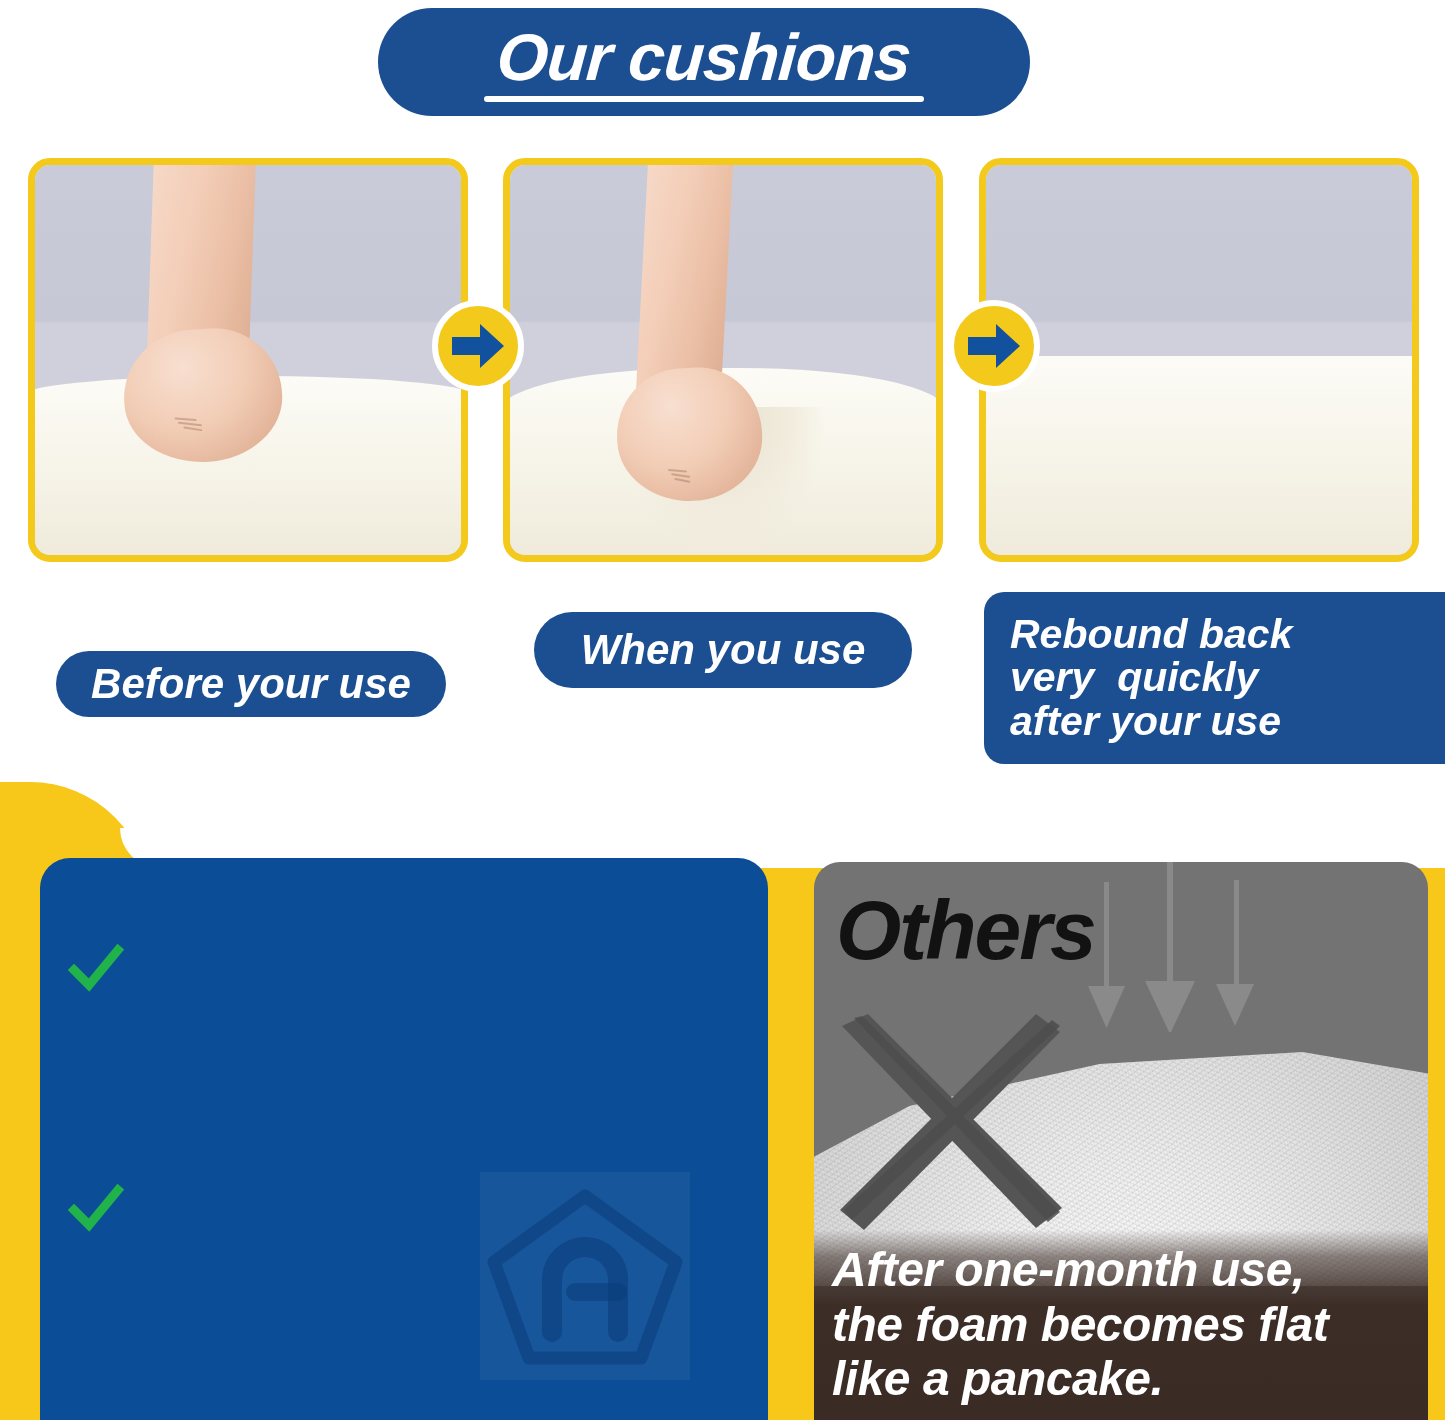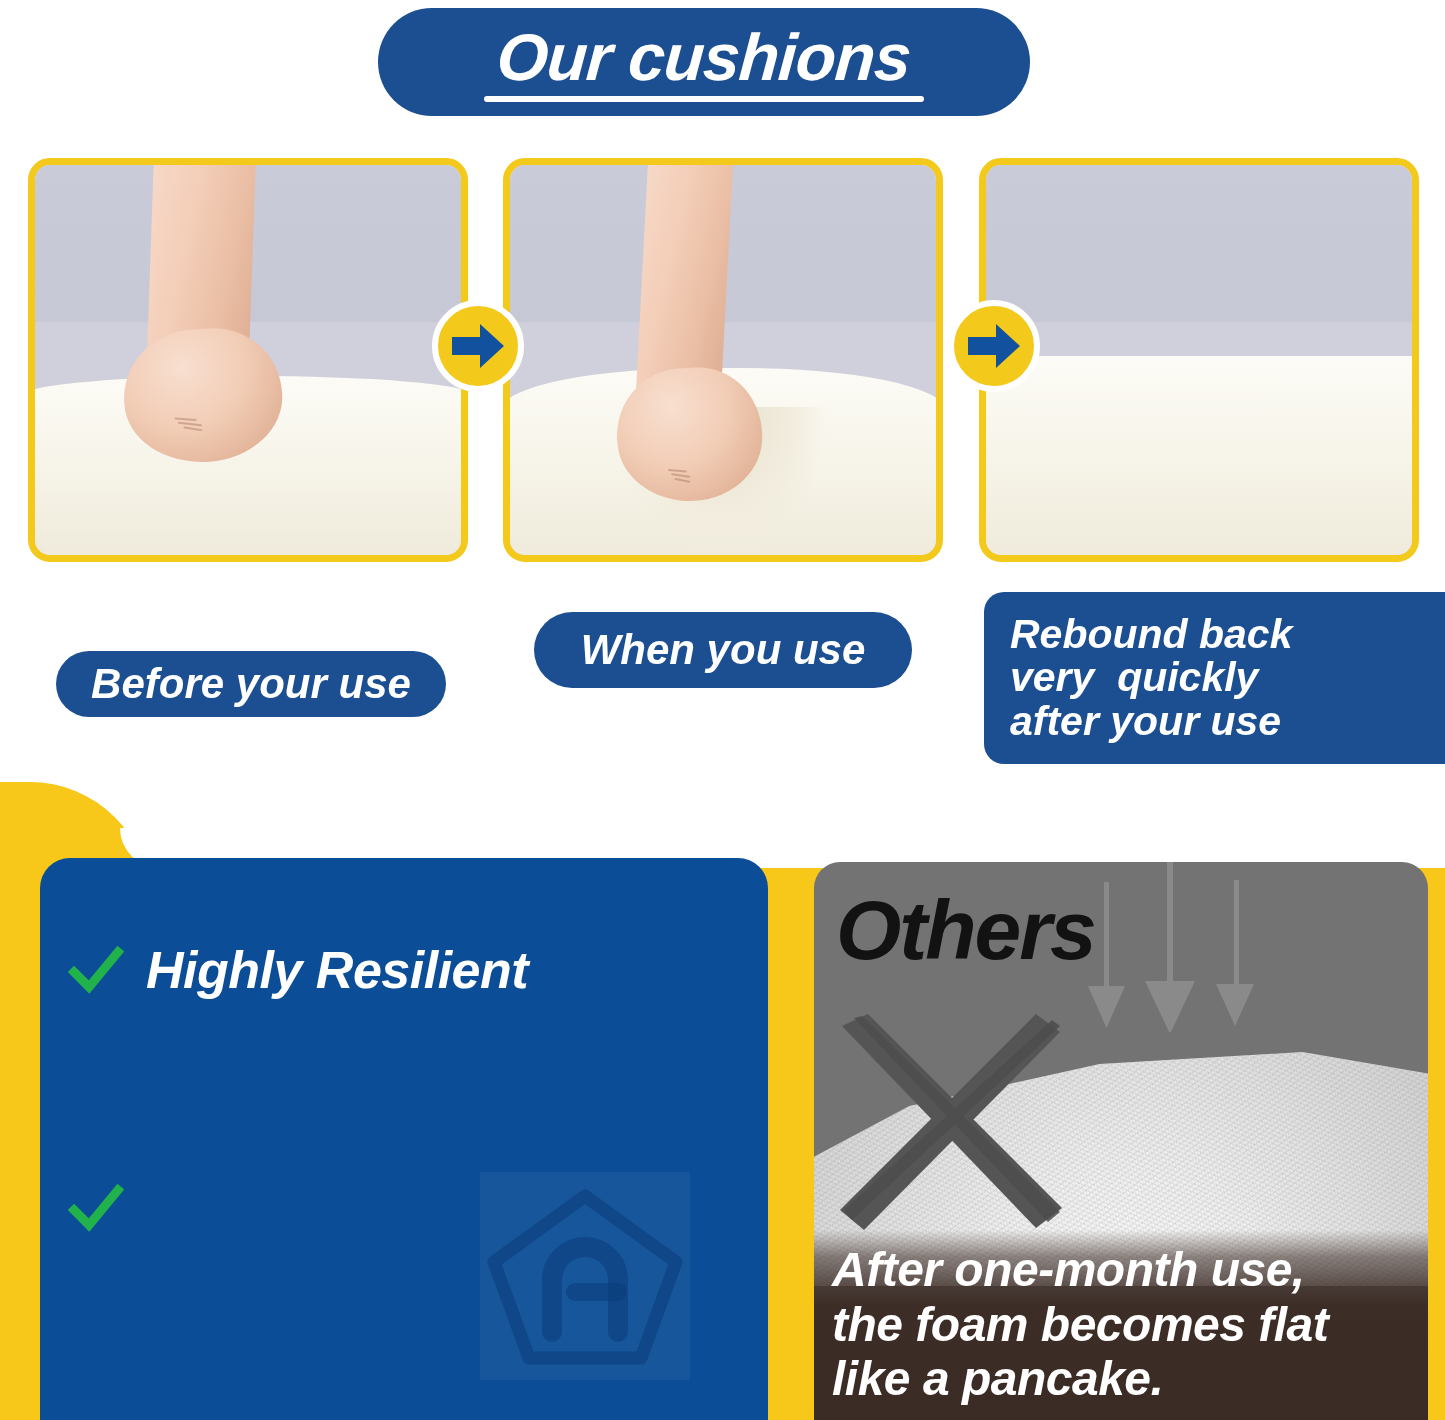--- a/index.html
+++ b/index.html
@@ -246,21 +246,20 @@
   </div>
 
   <div class="blue-panel"></div>
 
   <div class="feature f1">
     <span class="check">
       <svg width="56" height="56" viewBox="0 0 56 56" aria-hidden="true">
         <polyline points="6,30 21,45 50,10" fill="none" stroke="#22b24c" stroke-width="9" stroke-linecap="square" stroke-linejoin="miter"></polyline>
       </svg>
     </span>
-    <span class="feat-text">Highly Resilient</span>
   </div>
 
 
   <div class="feature f3">
     <span class="check">
       <svg width="56" height="56" viewBox="0 0 56 56" aria-hidden="true">
         <polyline points="6,30 21,45 50,10" fill="none" stroke="#22b24c" stroke-width="9" stroke-linecap="square" stroke-linejoin="miter"></polyline>
       </svg>
     </span>
   </div>

